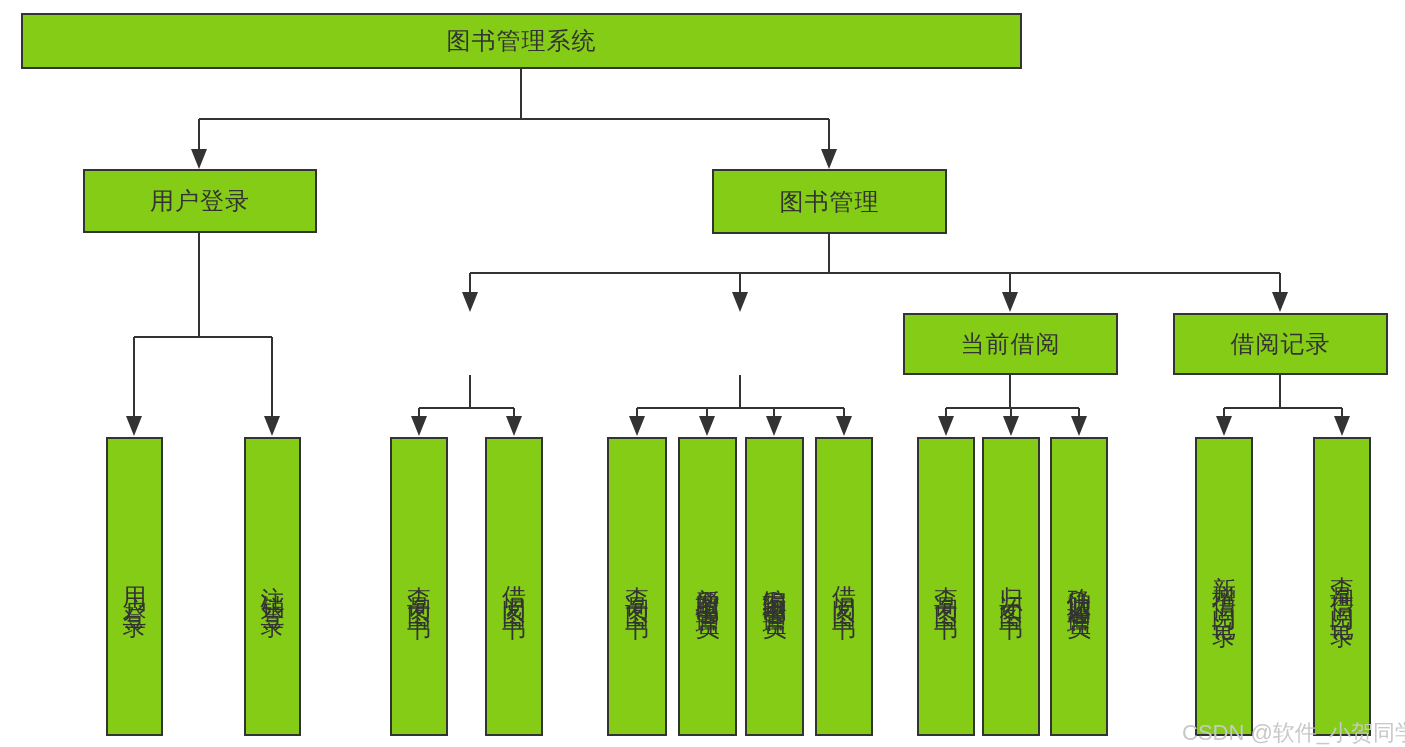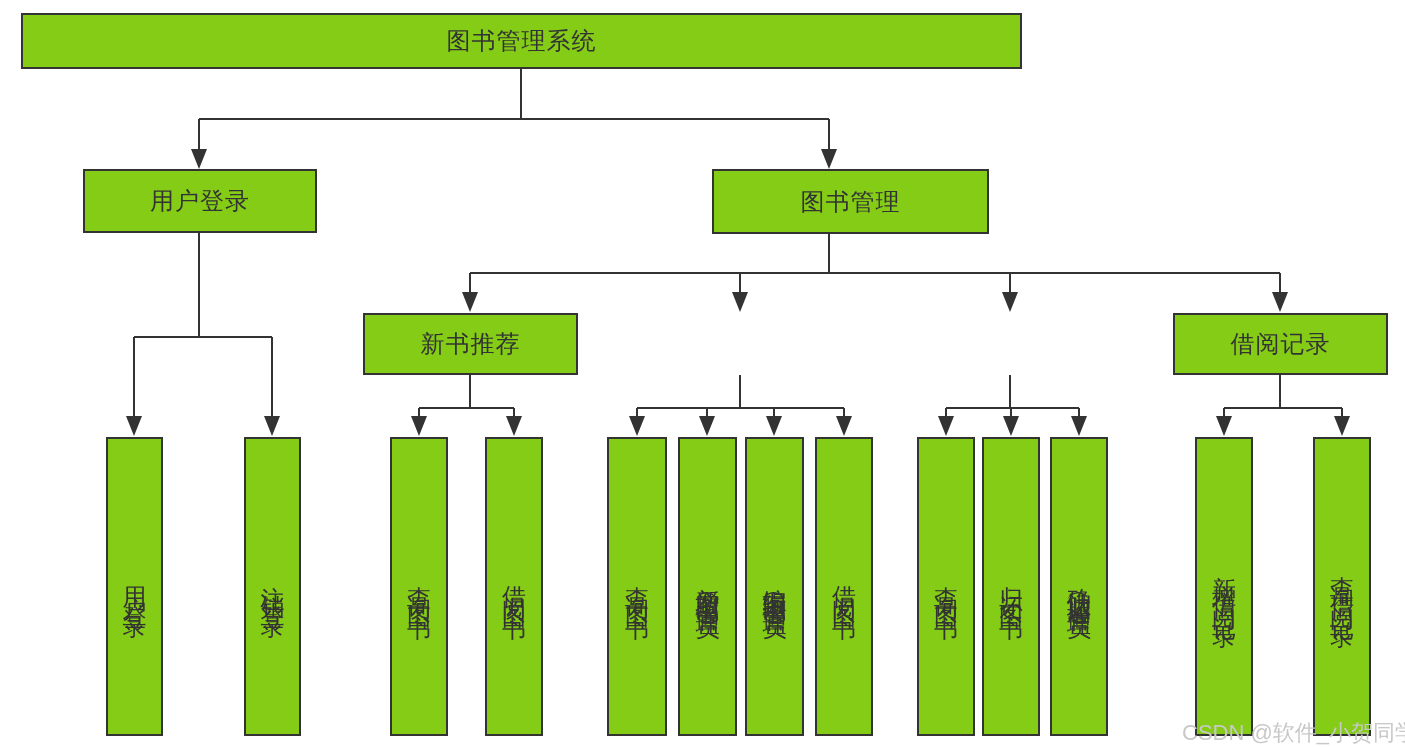--- a/index.html
+++ b/index.html
@@ -83,23 +83,23 @@
          M938 416 h16 L946 436 z
          M1003 416 h16 L1011 436 z
          M1071 416 h16 L1079 436 z
          M1216 416 h16 L1224 436 z
          M1334 416 h16 L1342 436 z"></path>
   </svg>
 
   <div class="box hbox" style="left:21px;top:13px;width:1001px;height:56px;">图书管理系统</div>
 
   <div class="box hbox" style="left:83px;top:169px;width:234px;height:64px;">用户登录</div>
-  <div class="box hbox" style="left:712px;top:169px;width:277px;height:65px;">图书管理</div>
+  <div class="box hbox" style="left:712px;top:169px;width:235px;height:65px;">图书管理</div>
 
-  <div class="box hbox" style="left:363px;top:313px;width:215px;height:62px;">新书推荐</div>
+  <div class="box hbox" style="left:903px;top:313px;width:215px;height:62px;">当前借阅</div>
   <div class="box hbox" style="left:1173px;top:313px;width:215px;height:62px;">借阅记录</div>
 
   <div class="box vbox" style="left:106px;width:57px;">用户登录</div>
   <div class="box vbox" style="left:244px;width:57px;">注销登录</div>
 
   <div class="box vbox" style="left:390px;width:58px;">查询图书</div>
   <div class="box vbox" style="left:485px;width:58px;">借阅图书</div>
 
   <div class="box vbox" style="left:607px;width:60px;">查询图书</div>
   <div class="box vbox tight" style="left:678px;width:59px;">新增图书（管理员）</div>

